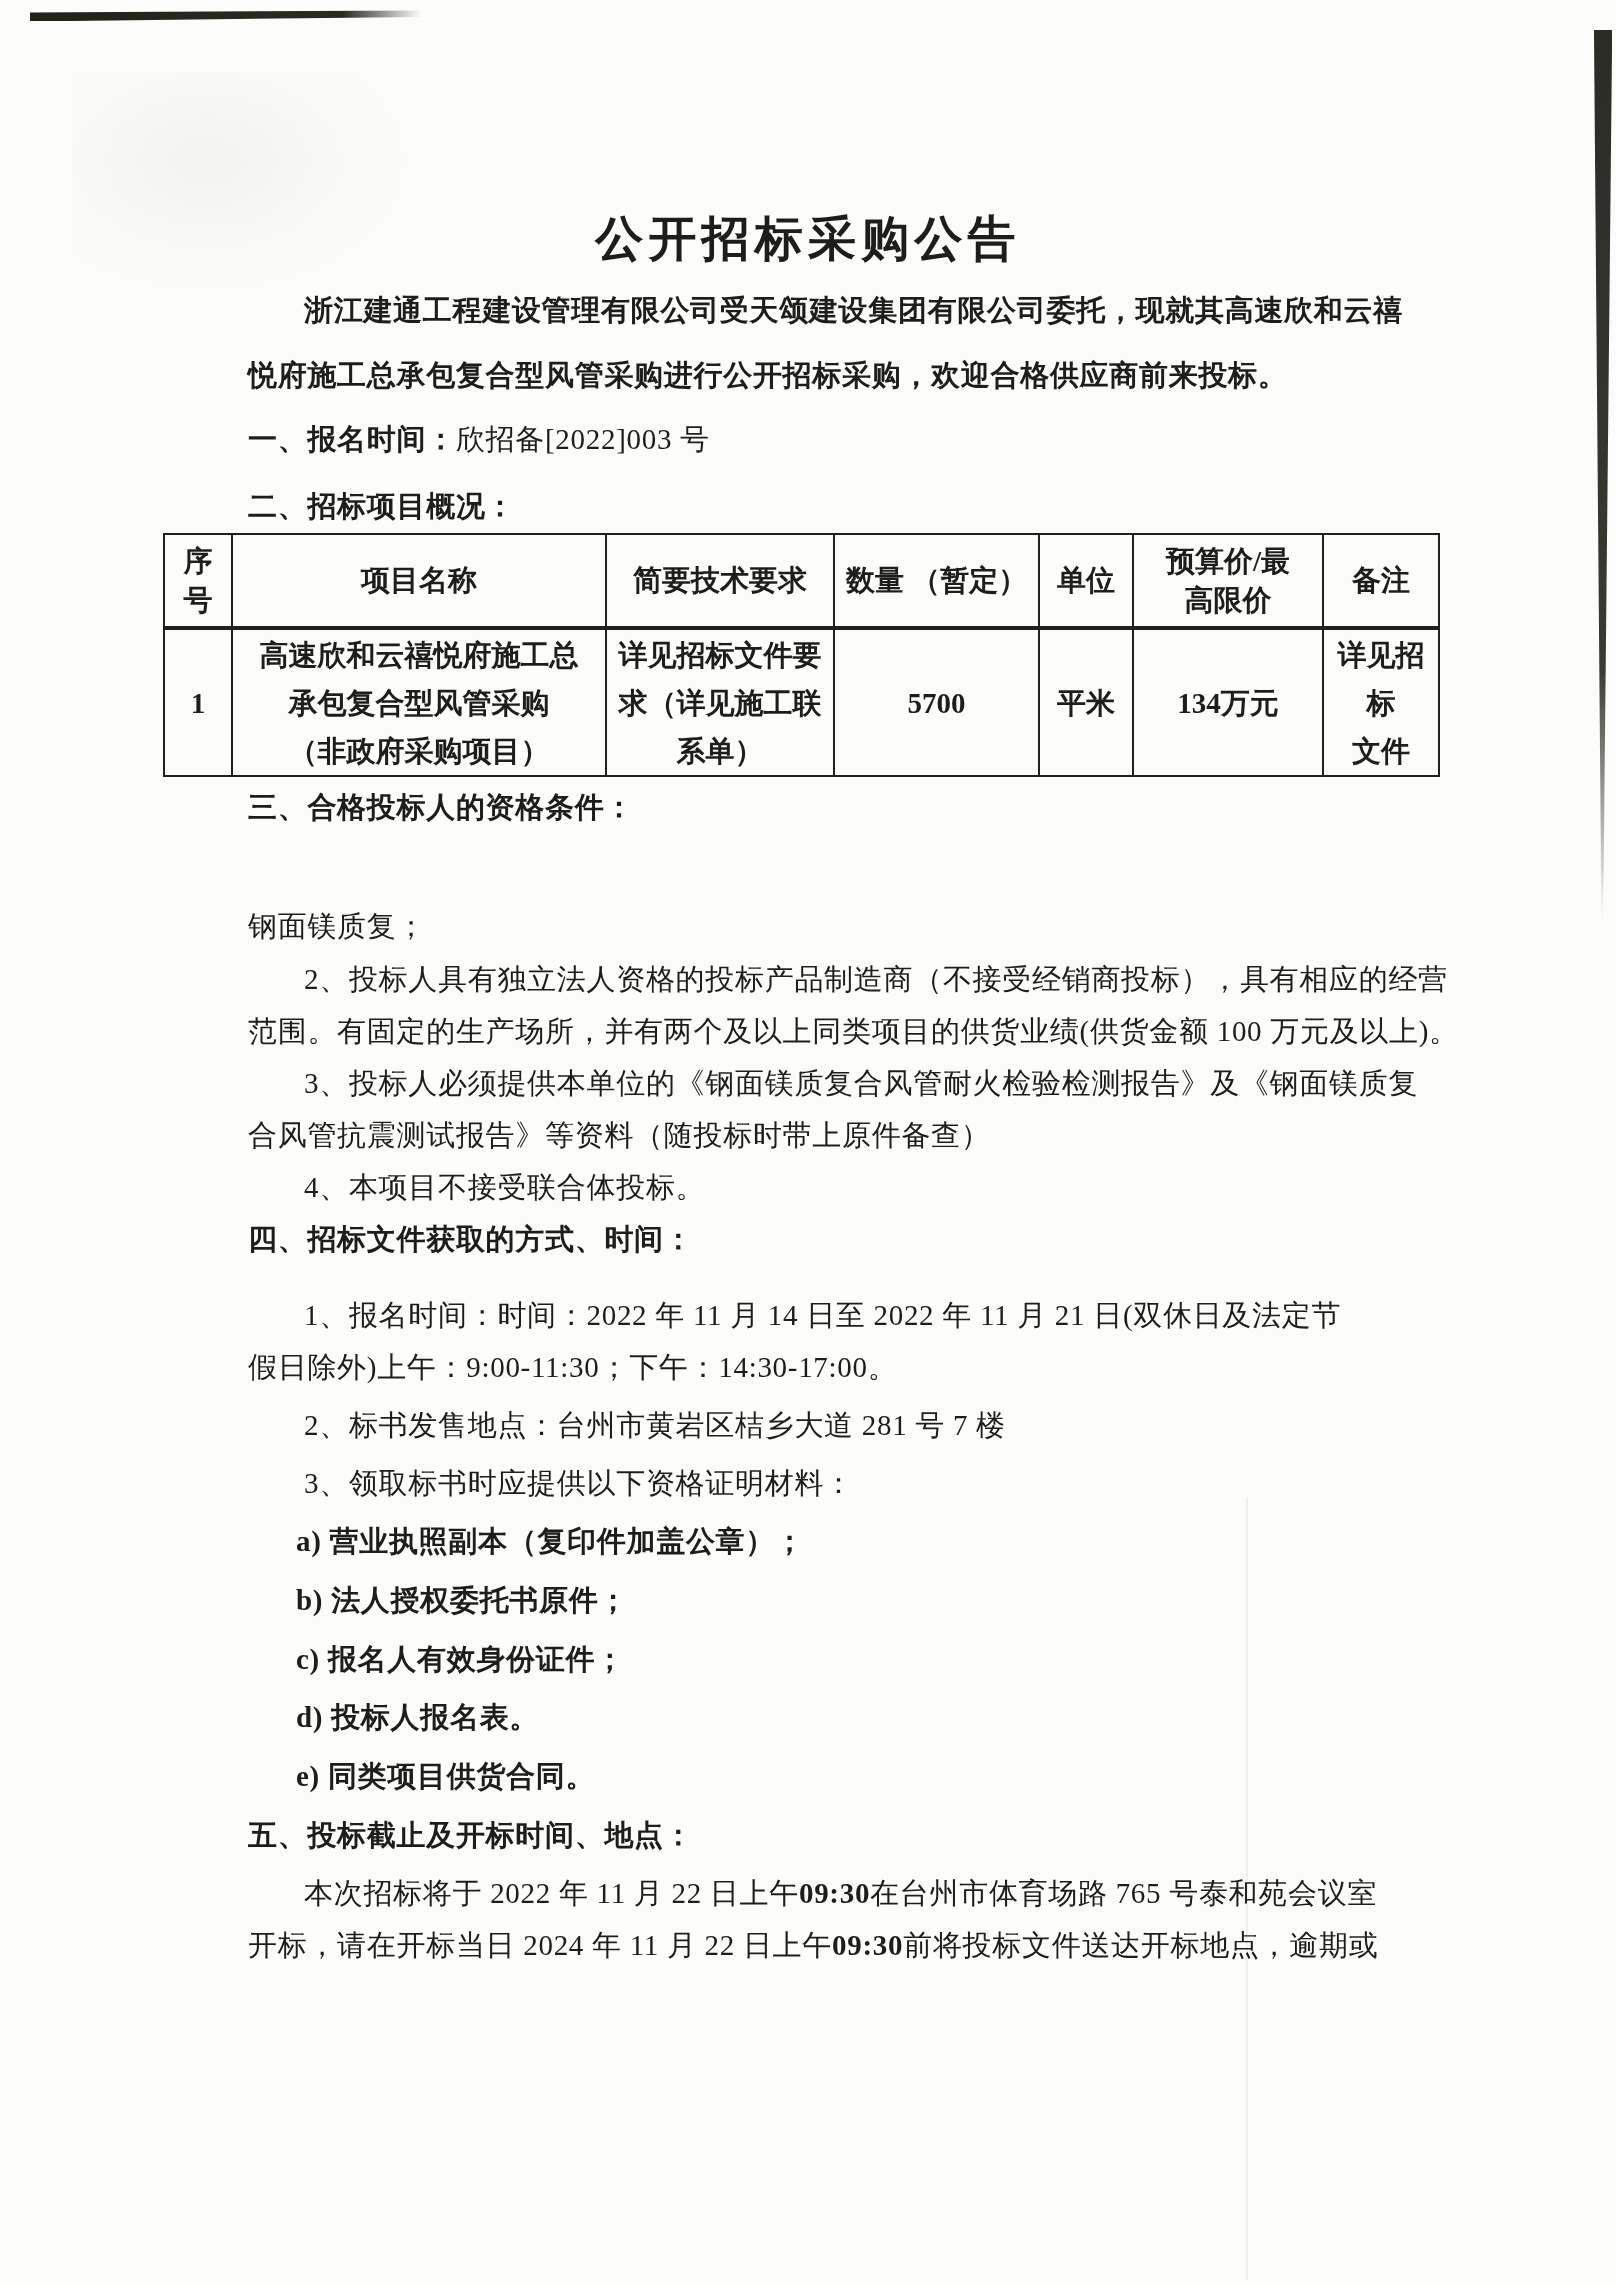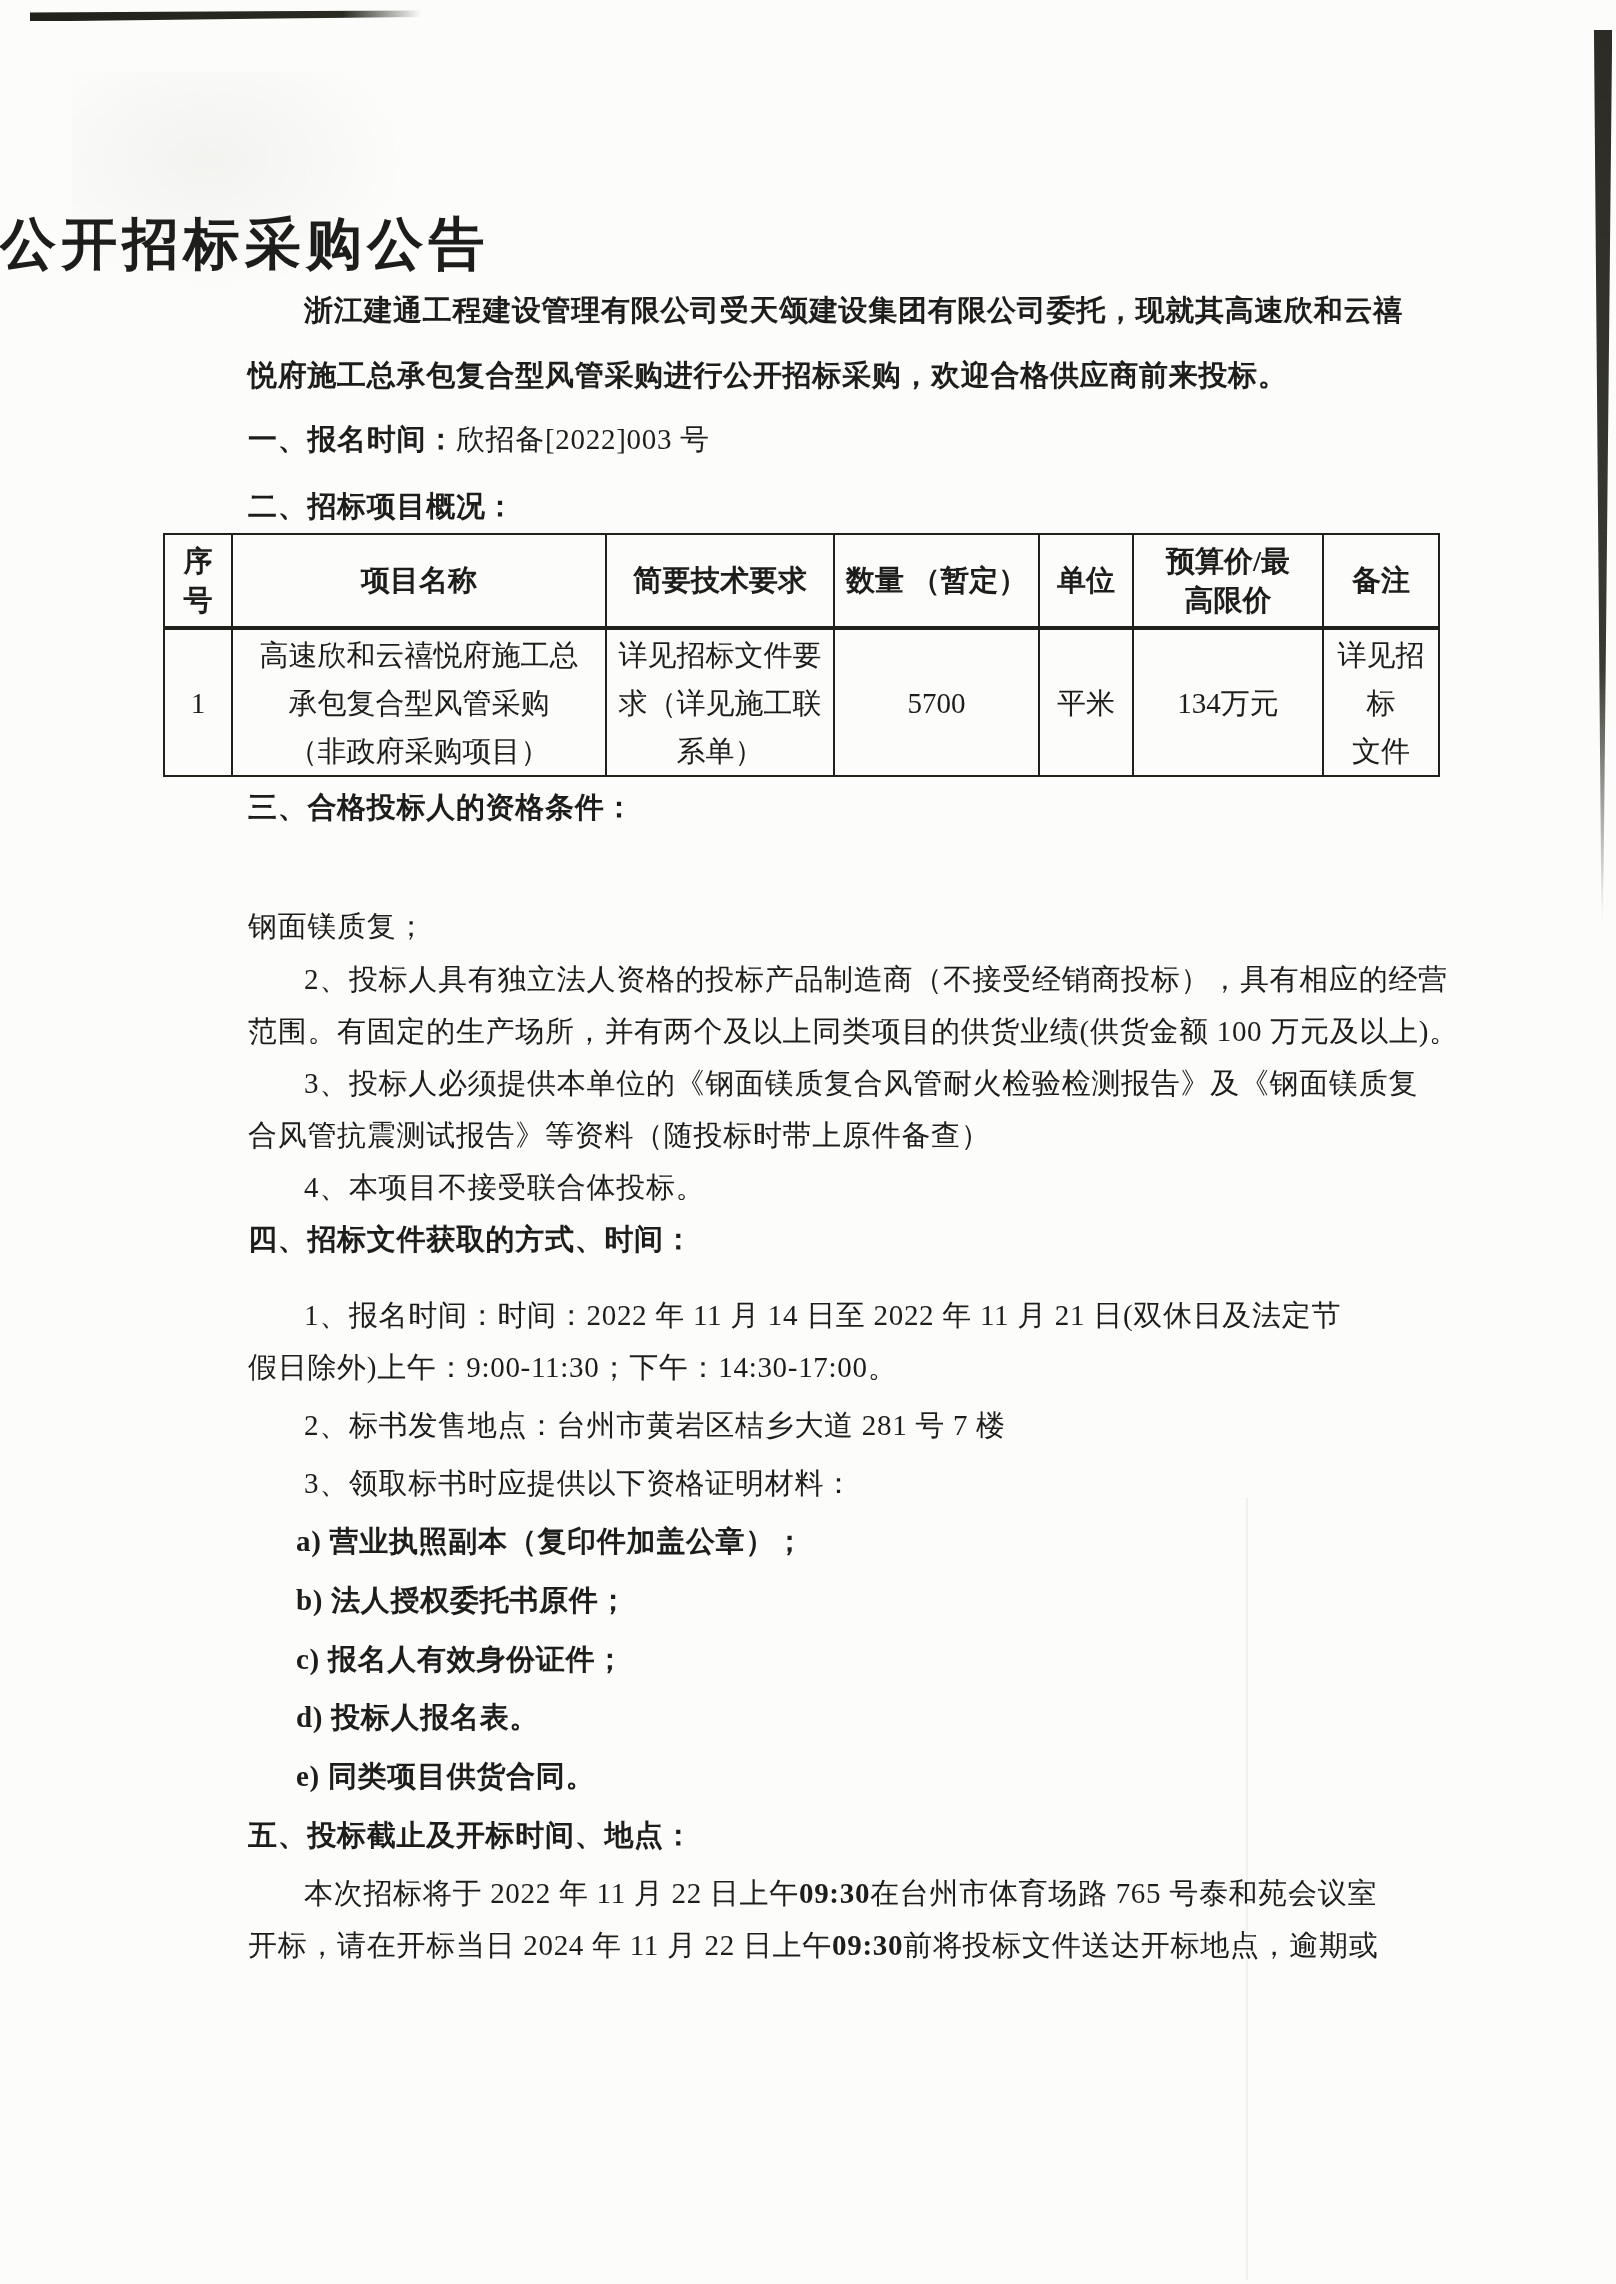--- a/index.html
+++ b/index.html
@@ -37,35 +37,36 @@
     font-size:29px;line-height:35px;
     white-space:nowrap;
     letter-spacing:0.7px;
   }
   .mar{left:248px;}
   .ind{left:304px;}
   .doc-ind{left:296px;}
   .bold{font-weight:bold;}
   .title{
     position:absolute;top:207px;left:0;width:100%;
-    font-size:56px;font-weight:bold;letter-spacing:5.2px;
+    text-align:center;
+    font-size:48px;font-weight:bold;letter-spacing:5.2px;
   }
   
   table.overview{
     position:absolute;left:163px;top:533px;
     width:1276px;
     border-collapse:collapse;table-layout:fixed;
     font-size:29px;
   }
   table.overview th,table.overview td{
     border:2.6px solid #21211c;
     text-align:center;vertical-align:middle;
     white-space:pre-line;
     padding:0 3.9px;
-    font-weight:normal;
+    font-weight:bold;
   }
   table.overview th{
     height:91px;line-height:39px;font-weight:bold;
     border-bottom:4.6px solid #21211c;
   }
   table.overview td{
     height:145px;line-height:48px;
   }
 </style>
 </head>

